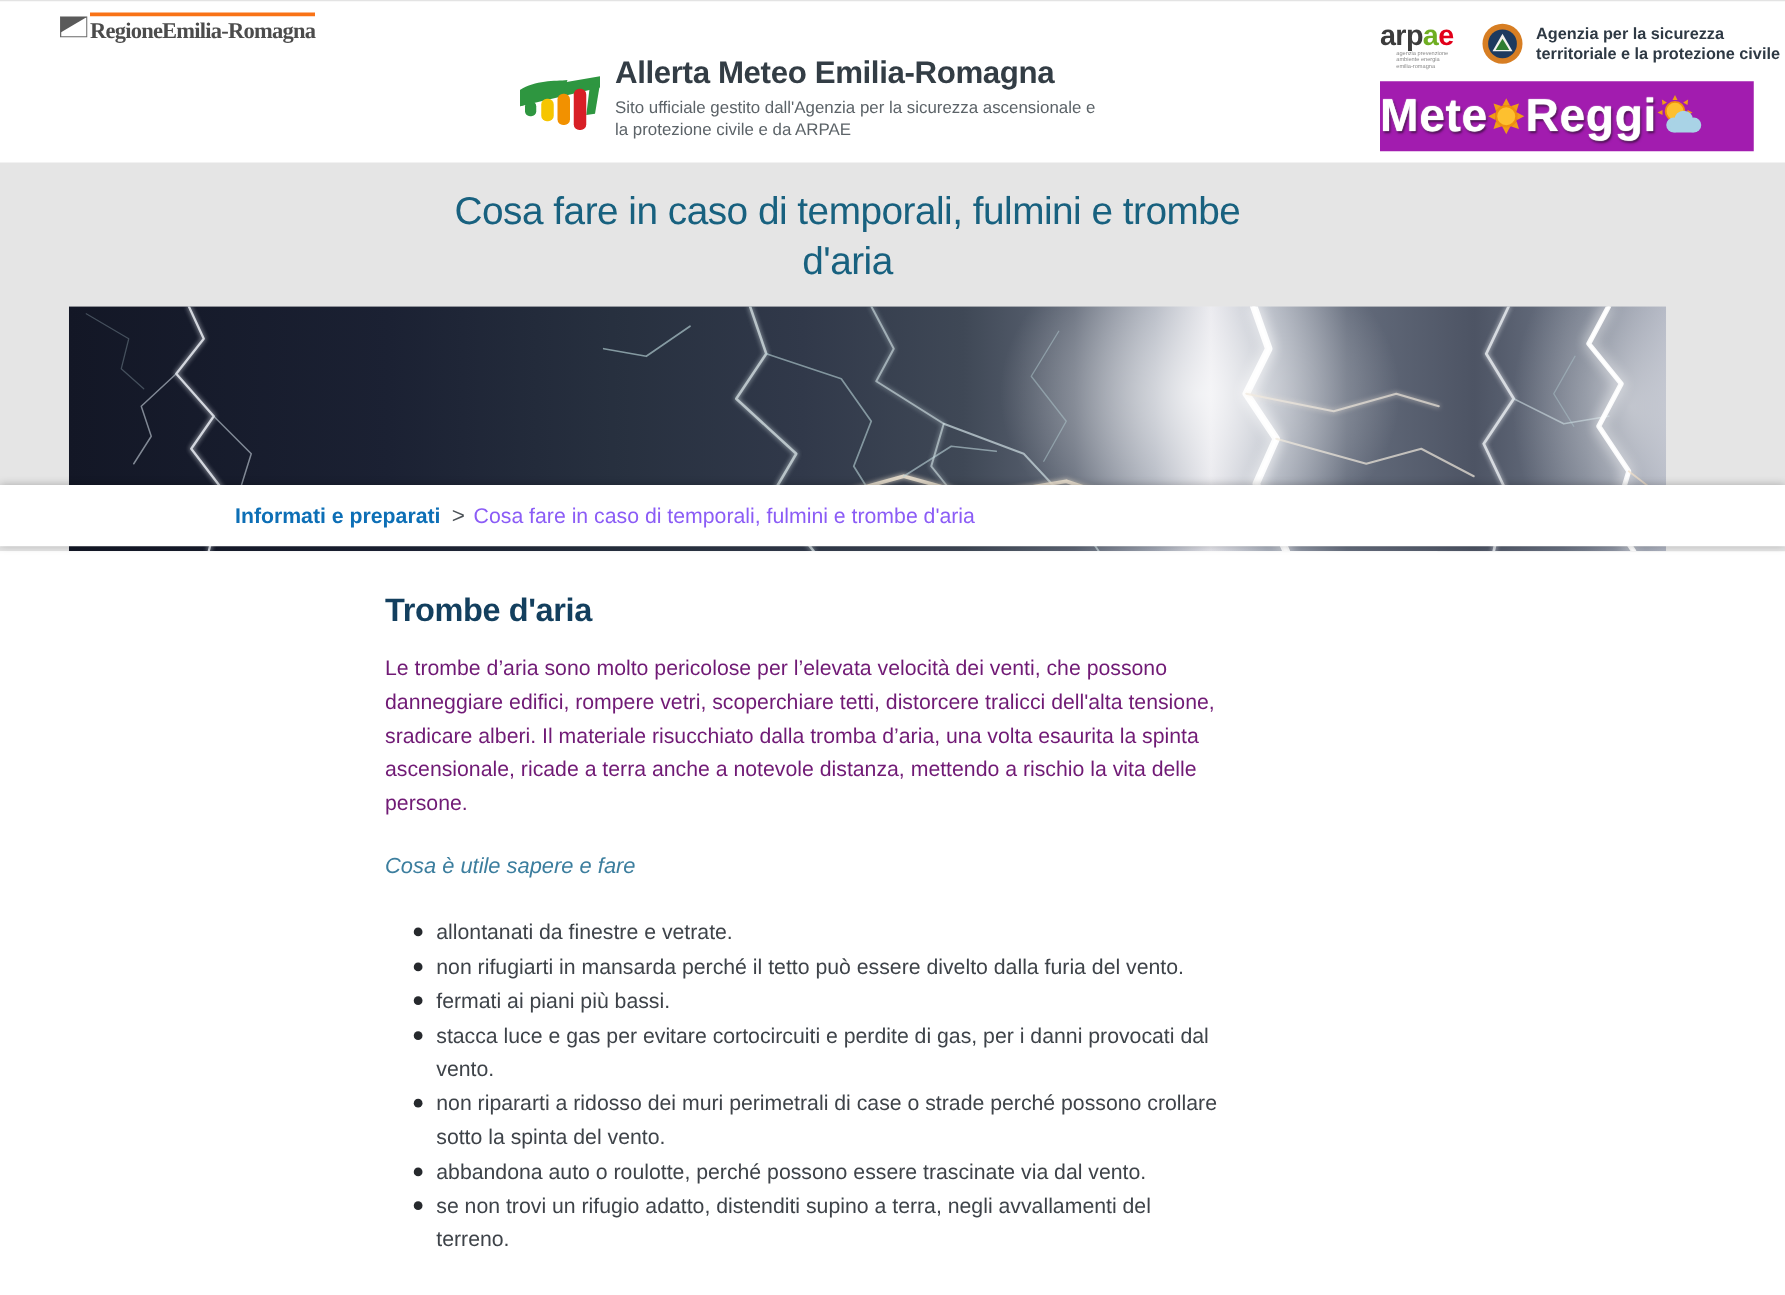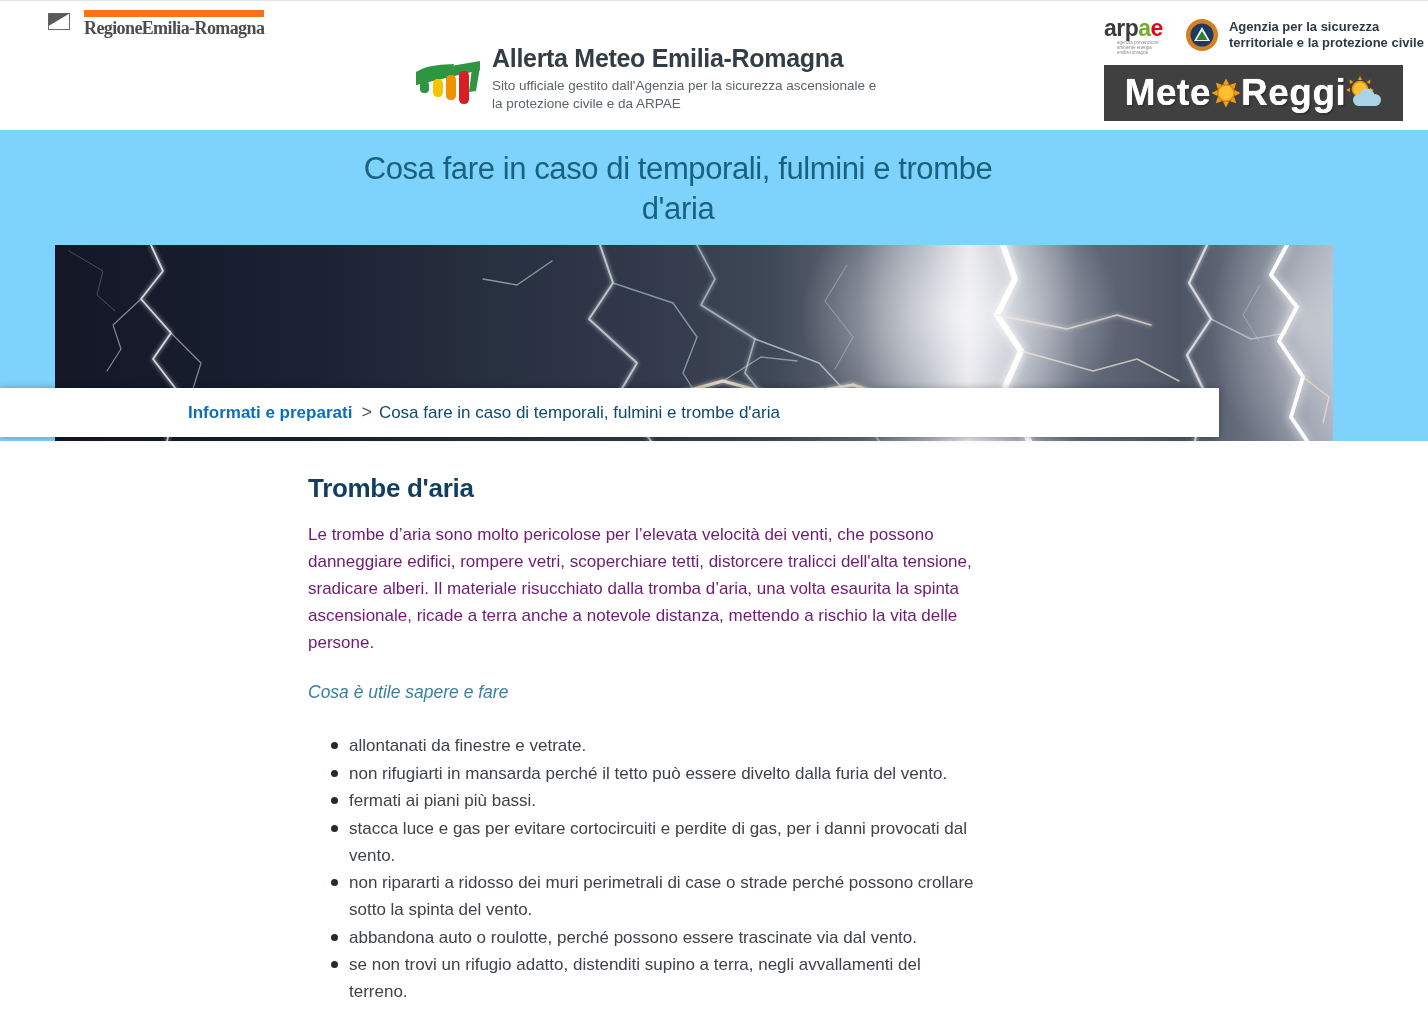--- a/index.html
+++ b/index.html
@@ -4,51 +4,51 @@
 <style>
   * { margin:0; padding:0; box-sizing:border-box; }
   html,body { width:1428px; height:1036px; background:#fff; font-family:"Liberation Sans", sans-serif; overflow:hidden; }
   .page { position:relative; width:1428px; height:1036px; background:#fff; }
 
   
   .header { position:absolute; top:0; left:0; width:1428px; height:130px; background:#fff; border-top:1px solid #e3e3e3; }
 
   .rer-logo { position:absolute; left:48px; top:9px; display:flex; align-items:flex-start; cursor:pointer; }
   .rer-mark { width:22px; height:17px; margin-top:3px; }
-  .rer-text-wrap { margin-left:14px; border-top:7px solid #f97316; padding-top:1px;text-align:center; }
+  .rer-text-wrap { margin-left:2px; border-top:3px solid #f97316; padding-top:1px;text-align:center; }
   .rer-text { font-family:"Liberation Serif", serif; font-size:18px; font-weight:700; color:#4c4c4c; letter-spacing:-0.6px; word-spacing:-4px; }
 
   .site-logo { position:absolute; left:414px; top:42px; display:flex; align-items:flex-end; cursor:pointer; }
   .site-logo-icon { width:68px; height:54px; margin-right:10px; margin-top:2px; }
   .site-title { font-size:25px; font-weight:700; color:#333d45; letter-spacing:-0.3px; line-height:30px; }
   .site-subtitle { font-size:13.5px; color:#5c6368; line-height:18px; margin-top:4px; }
 
   .agency-block { position:absolute; left:1104px; top:16px; display:flex; align-items:flex-start; cursor:pointer; }
   .arpae-logo { display:flex; flex-direction:column; margin-right:22px; }
   .arpae-word { font-size:23px; font-weight:700; letter-spacing:-0.5px; line-height:22px; }
   .arpae-word .p1 { color:#3c3c3c; } .arpae-word .p2 { color:#6fae22; } .arpae-word .p3 { color:#e2001a; }
   .arpae-tagline { font-size:4.5px; color:#8a8a8a; width:44px; margin-left:13px; line-height:5px; margin-top:1px; }
   .pc-emblem { width:34px; height:34px; margin-right:10px; margin-top:1px; }
   .agency-label { font-size:13px; font-weight:700; color:#2e3944; line-height:16px; width:216px; margin-top:2px; }
 
-  .meteo-banner { position:absolute; left:1104px; top:64px; width:299px; height:56px; background:#404040; display:flex; align-items:center; justify-content:center; cursor:pointer; }
+  .meteo-banner { position:absolute; left:1104px; top:64px; width:299px; height:56px; background:#a21caf; display:flex; align-items:center; justify-content:flex-start; cursor:pointer; }
   .meteo-banner .txt { color:#fff; font-size:37px; font-weight:700; letter-spacing:0.5px; text-shadow:0 0 1px #fff, 1px 1px 2px rgba(0,0,0,.6); }
   .meteo-banner svg { vertical-align:-3px; }
 
   
-  .gray-band { position:absolute; top:130px; left:0; width:1428px; height:311px; background:#7dd3fc; }
+  .gray-band { position:absolute; top:130px; left:0; width:1428px; height:311px; background:#e5e5e5; }
   .page-title { margin:0 auto; padding-top:19px; width:760px; transform:translateX(-36px); text-align:center; font-size:31px; font-weight:400; letter-spacing:-0.4px; color:#18617f; line-height:40px; }
   .hero { position:absolute; left:55px; top:115px; width:1278px; height:196px; overflow:hidden; }
   .hero svg { display:block; width:1278px; height:196px; }
 
   
-  .crumb-bar { position:absolute; top:388px; left:0; width:1219px; height:49px; background:#fff; box-shadow:0 0 7px rgba(0,0,0,.28); display:flex; align-items:center; padding-left:188px; z-index:5; }
+  .crumb-bar { position:absolute; top:388px; left:0; width:1428px; height:49px; background:#fff; box-shadow:0 0 7px rgba(0,0,0,.28); display:flex; align-items:center; padding-left:188px; z-index:5; }
   .crumb-link { color:#0d6fb6; font-weight:700; font-size:17px; cursor:pointer; }
   .crumb-sep { color:#4c5257; font-size:18px; font-weight:400; margin:0 7px 0 9px; }
-  .crumb-current { color:#0c4a6e; font-size:17px; }
+  .crumb-current { color:#8b5cf6; font-size:17px; }
 
   
   .content { position:absolute; top:441px; left:0; width:1150px; height:595px; background:#fff; }
   .content-col { margin-left:308px; width:672px; }
   .section-heading { margin-top:32px; font-size:26px; font-weight:700; letter-spacing:-0.3px; color:#133f5e; }
   .body-par { margin-top:17px; font-size:17px; line-height:27px; color:#701a75; }
   .sub-link { margin-top:26px; font-size:17.5px; font-style:italic; color:#3c7e9e; }
   ul.advice { margin-top:29px; list-style:none; padding-left:25px; }
   ul.advice li { position:relative; font-size:17px; line-height:27px; color:#3e4349; padding-left:16px; margin-bottom:0.5px; }
   ul.advice li::before { content:""; position:absolute; left:-2px; top:10px; width:7px; height:7px; border-radius:50%; background:#26292d; }

